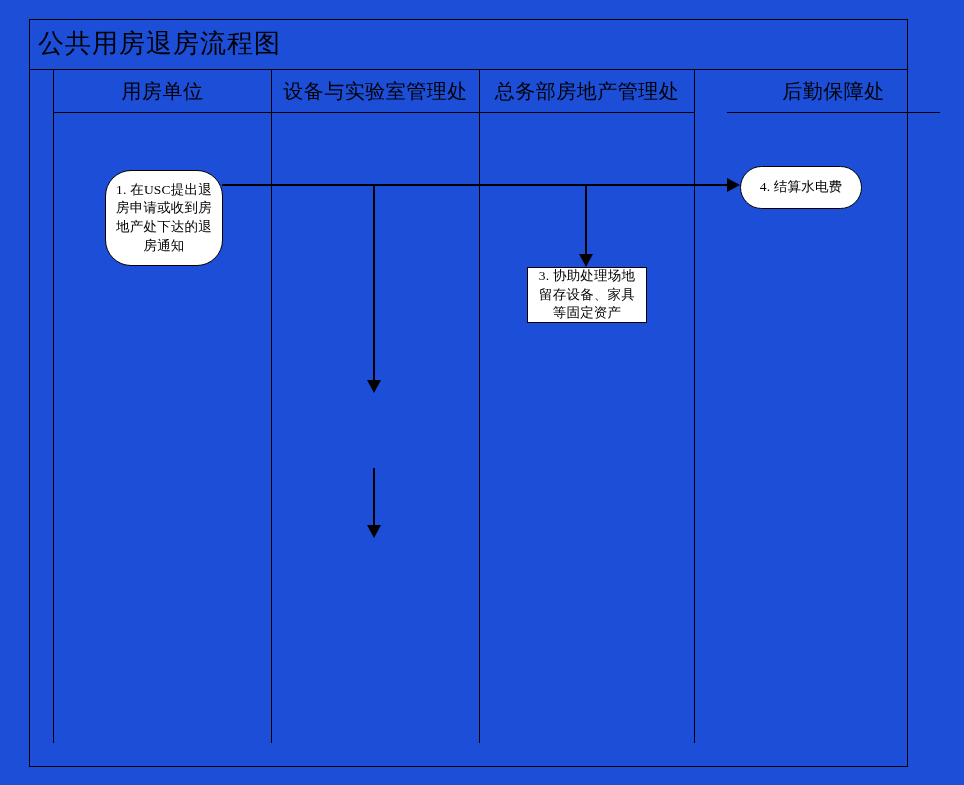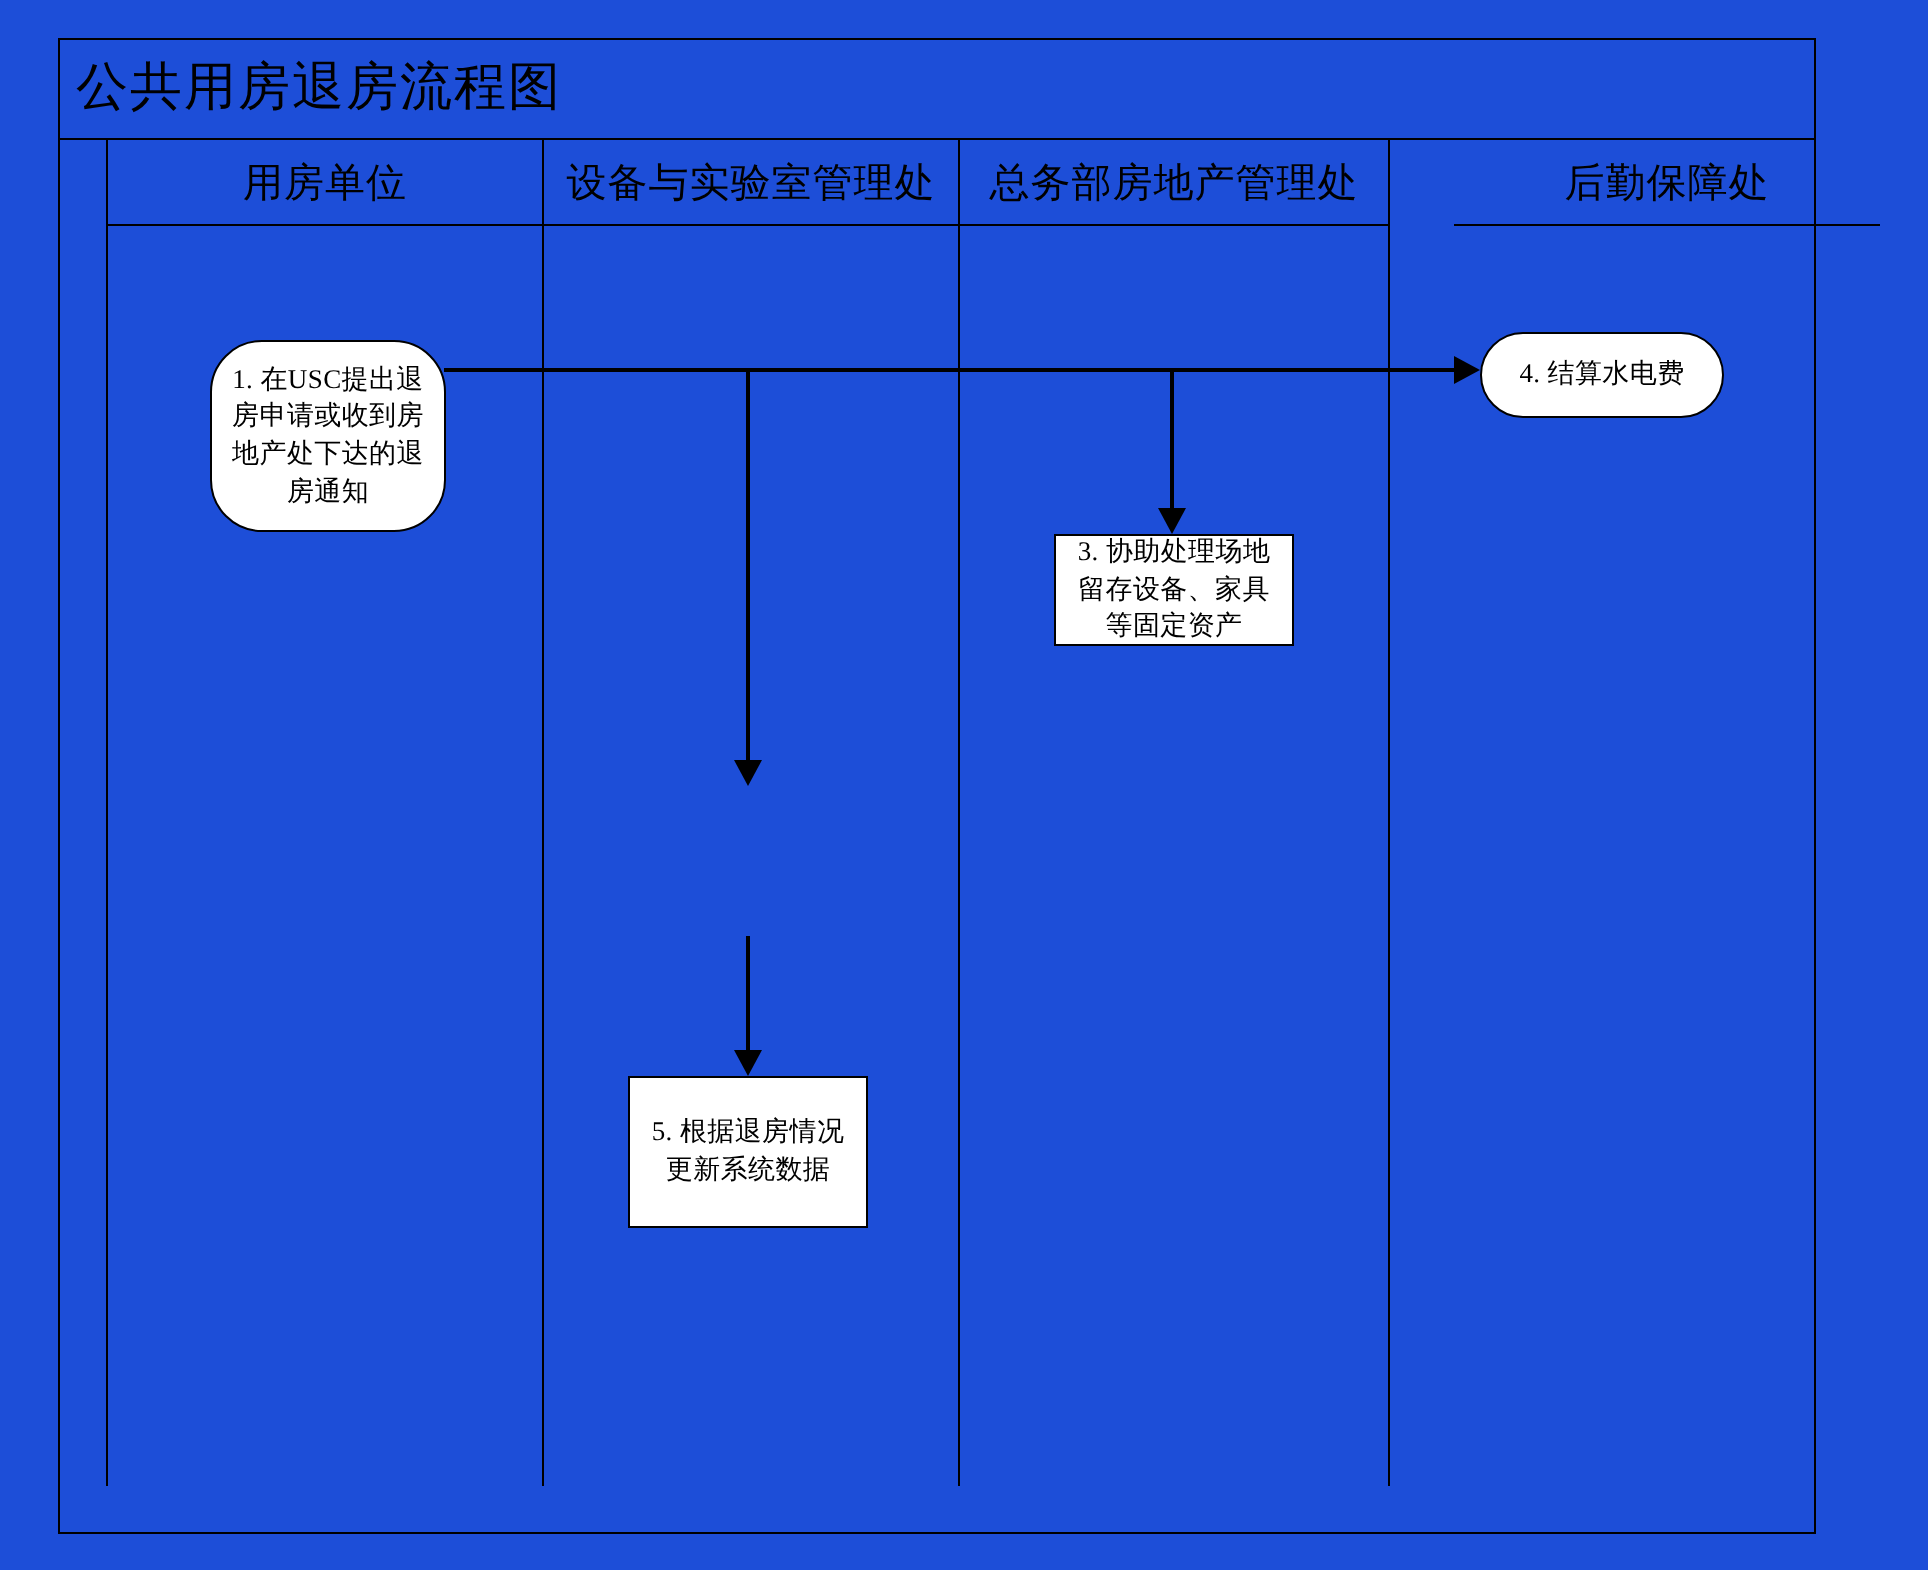--- a/index.html
+++ b/index.html
@@ -180,17 +180,14 @@
 
 
   <div class="node" style="left:527px; top:267px; width:120px; height:56px;">
     <span class="node-text">3. 协助处理场地留存设备、家具等固定资产</span>
   </div>
 
   <div class="node rounded" style="left:740px; top:166px; width:122px; height:43px;">
     <span class="node-text">4. 结算水电费</span>
   </div>
 
-  <div class="node" style="left:314px; top:538px; width:120px; height:76px;">
-    <span class="node-text">5. 根据退房情况更新系统数据</span>
-  </div>
 
 </div>
 
 </body></html>

